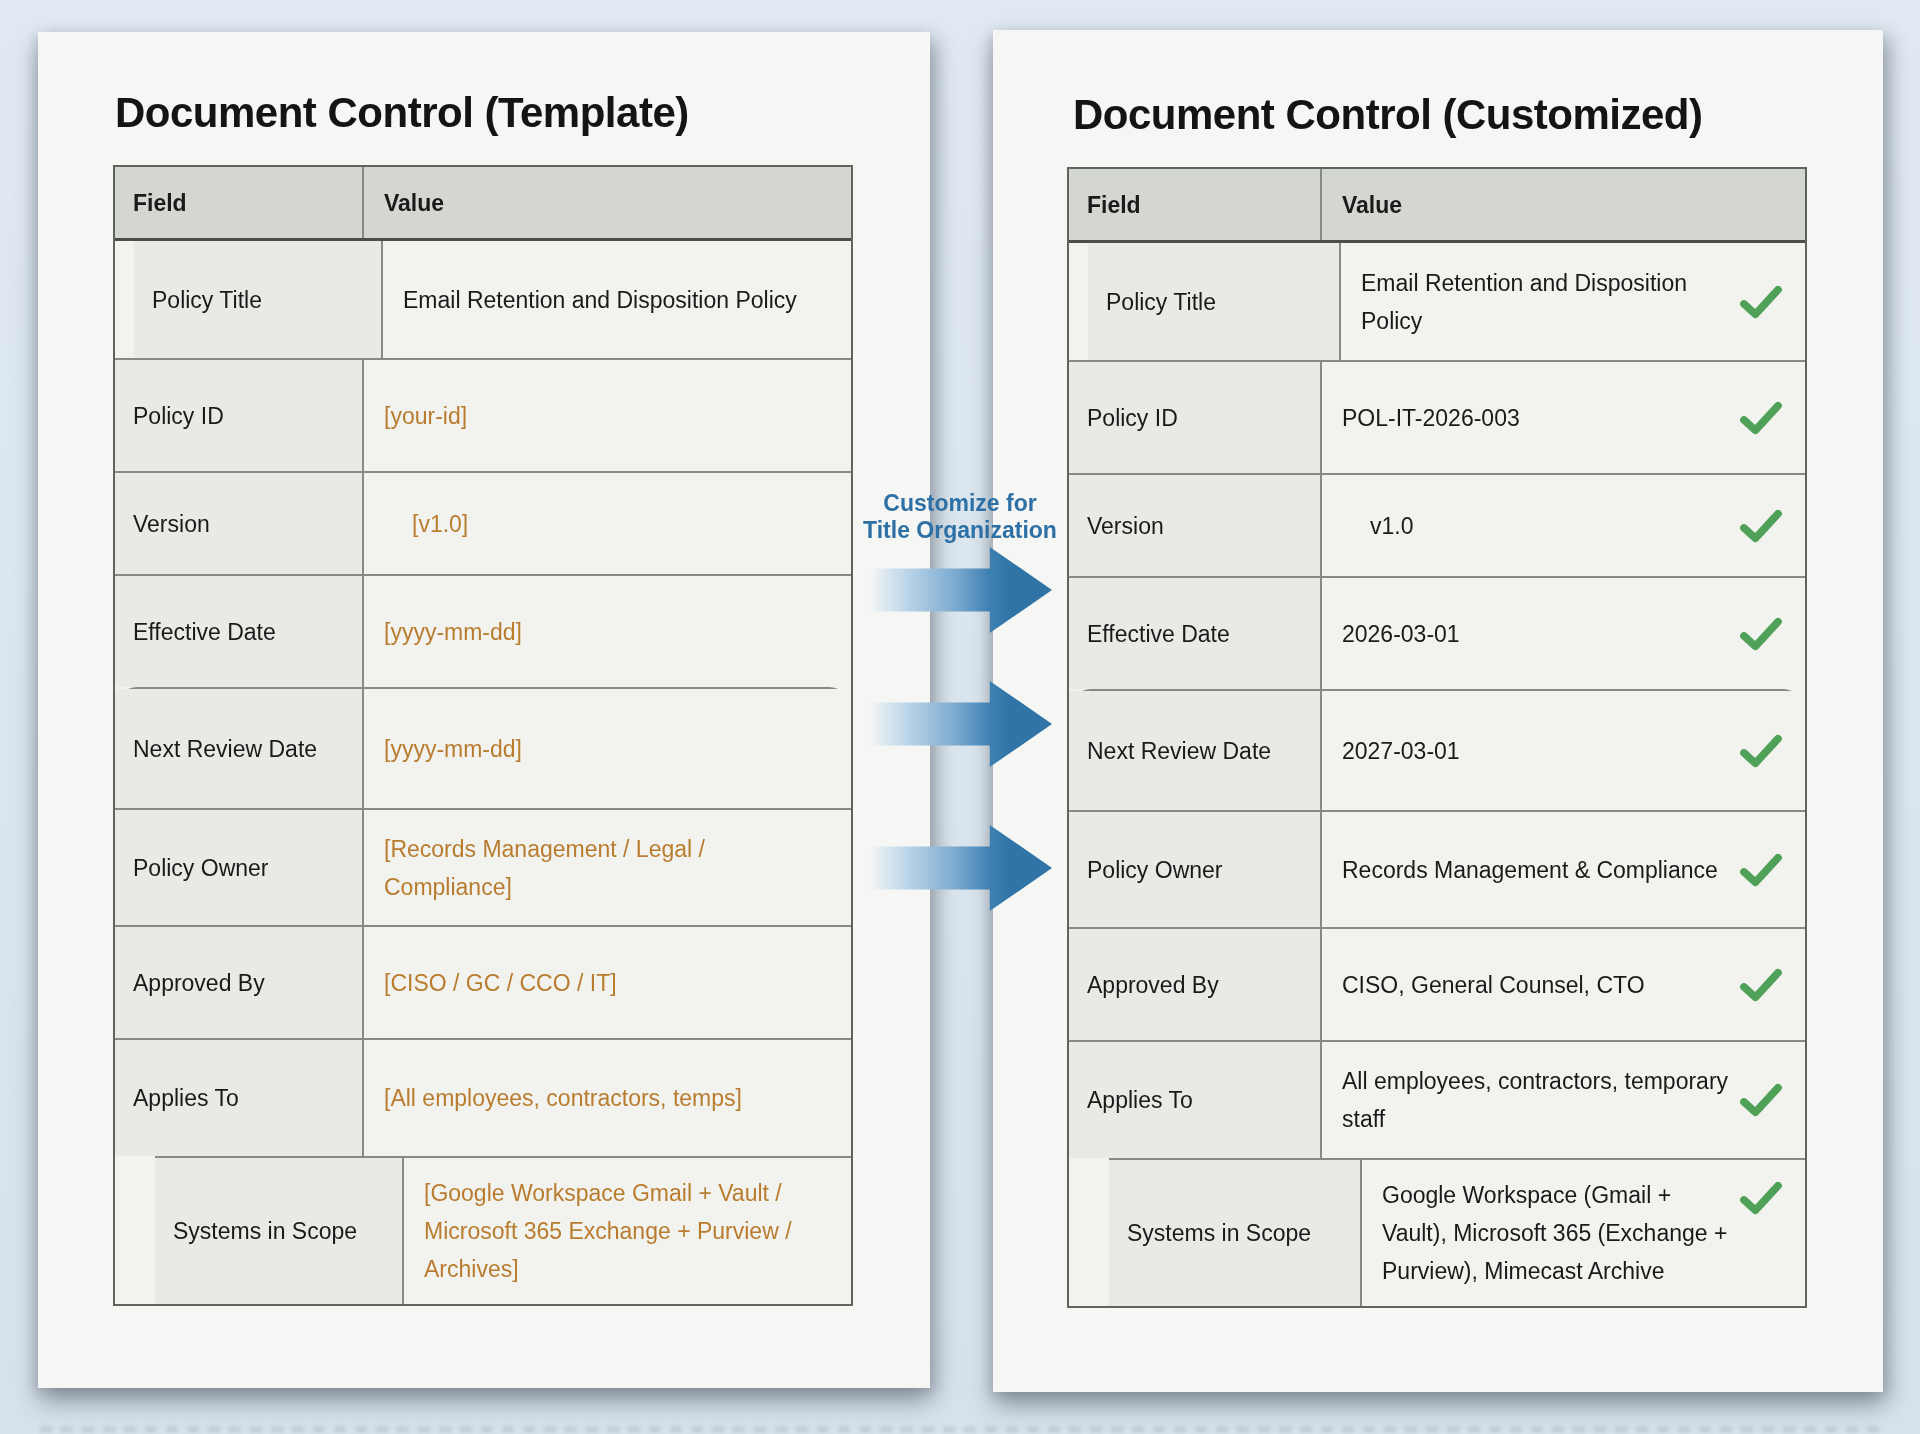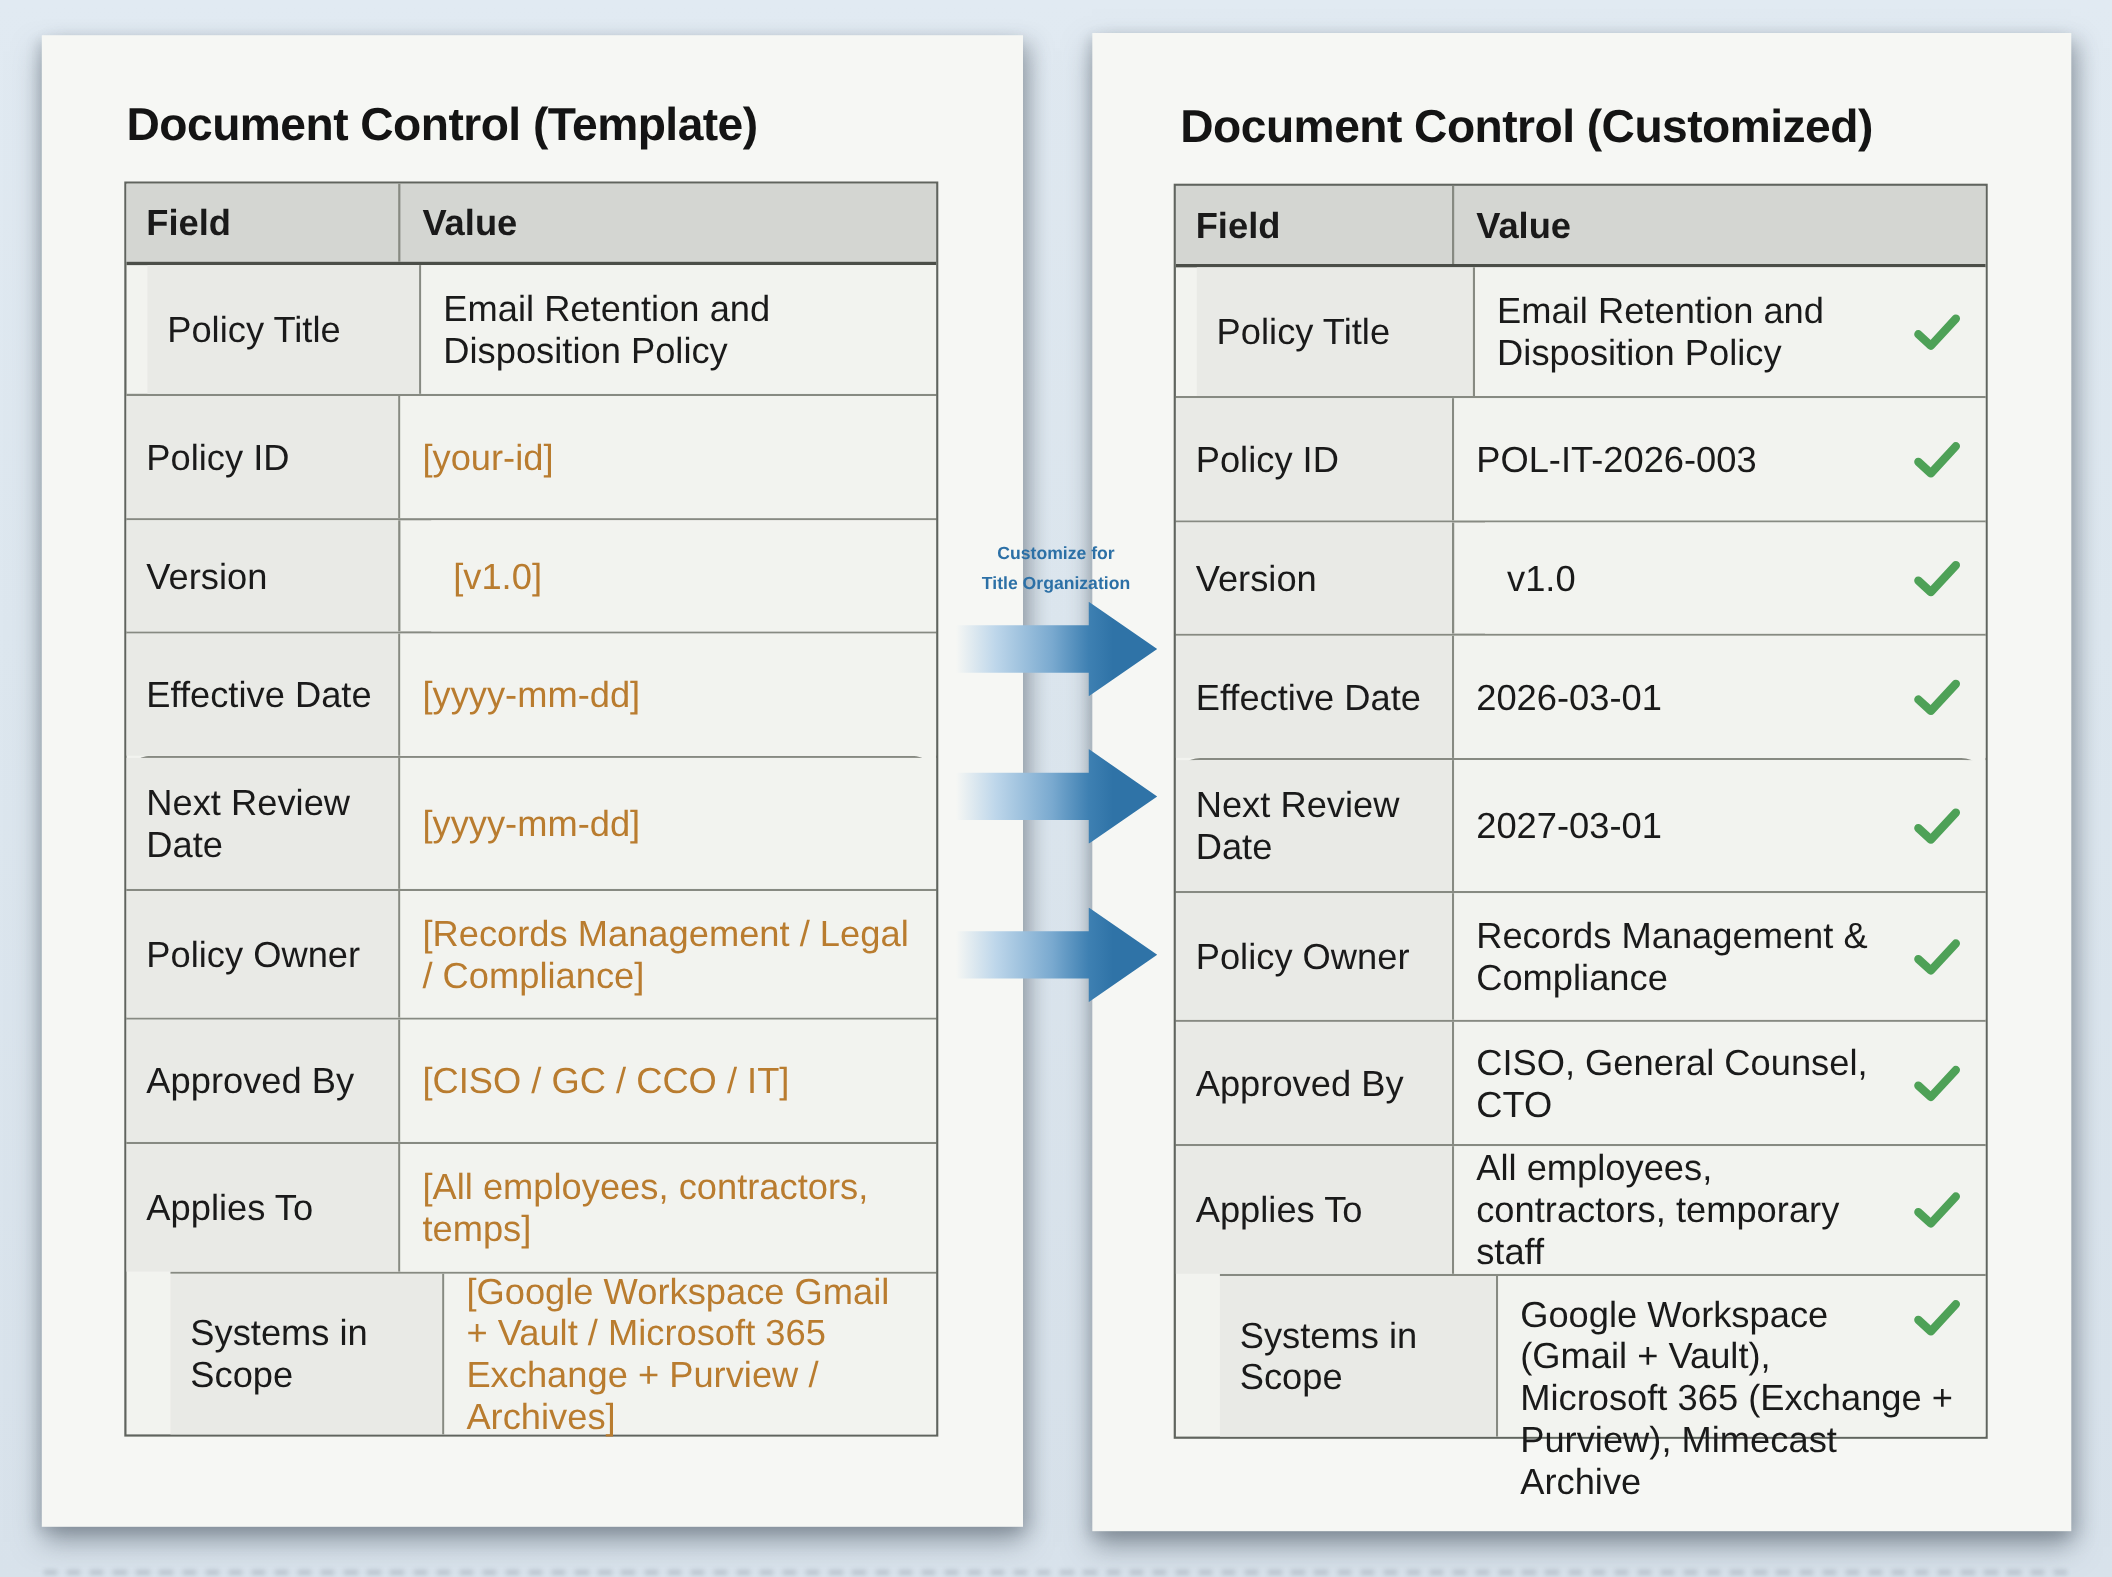--- a/index.html
+++ b/index.html
@@ -29,21 +29,21 @@
   .tbl{
     position:absolute;width:740px;border:2px solid #60645e;background:#f2f3ef;
     box-sizing:border-box;
   }
   .paper.left  .tbl{left:75px;top:133px;}
   .paper.right .tbl{left:74px;top:137px;}
 
   .trow{display:flex;box-sizing:border-box;}
   .thead{height:74px;background:#d4d6d2;border-bottom:3px solid #4b4e48;}
   .cell{box-sizing:border-box;display:flex;align-items:center;color:#1a1a1a;
-        font-size:33px;line-height:38px;}
+        font-size:23px;line-height:38px;}
   .cell.field{width:249px;flex:none;border-right:2px solid #878a82;
               background:#e9eae6;padding:8px 10px 8px 18px;}
   .paper.right .cell.field{width:253px;}
   .cell.value{flex:1;background:#f2f3ef;padding:8px 22px 8px 20px;}
   .thead .cell{font-weight:700;background:transparent;}
   .thead .cell.field{background:transparent;}
 
   .rows > div.trow{border-top:2px solid #878a82;}
   .rows > div.trow:first-of-type{border-top:0;margin-left:19px;}
   .rows > div:nth-of-type(1){height:117px;}
@@ -60,21 +60,21 @@
   .ph{color:#b97c2f;}          
 
   .check{flex:none;width:44px;height:36px;margin-left:8px;}
   
   .trow.check-top .cell.value{display:block;padding-top:16px;}
   .trow.check-top .check{float:right;margin:4px 0 6px 10px;}
 
   
   .connector-label{
     position:absolute;left:810px;top:490px;width:300px;text-align:center;
-    font-size:16px;line-height:27px;font-weight:700;color:#2c70a6;z-index:5;
+    font-size:23px;line-height:27px;font-weight:700;color:#2c70a6;z-index:5;
   }
   .arrow{
     position:absolute;left:869px;width:183px;height:86px;z-index:4;
     background:linear-gradient(90deg, rgba(214,230,243,0) 0%, #bdd6ea 20%, #79a9cf 48%, #3e80b2 66%, #2f73a7 78%, #2f73a7 100%);
     clip-path:polygon(0 25%,66% 25%,66% 0,100% 50%,66% 100%,66% 75%,0 75%);
   }
   .arrow.a1{top:547px;}
   .arrow.a2{top:681px;}
   .arrow.a3{top:825px;}
 

